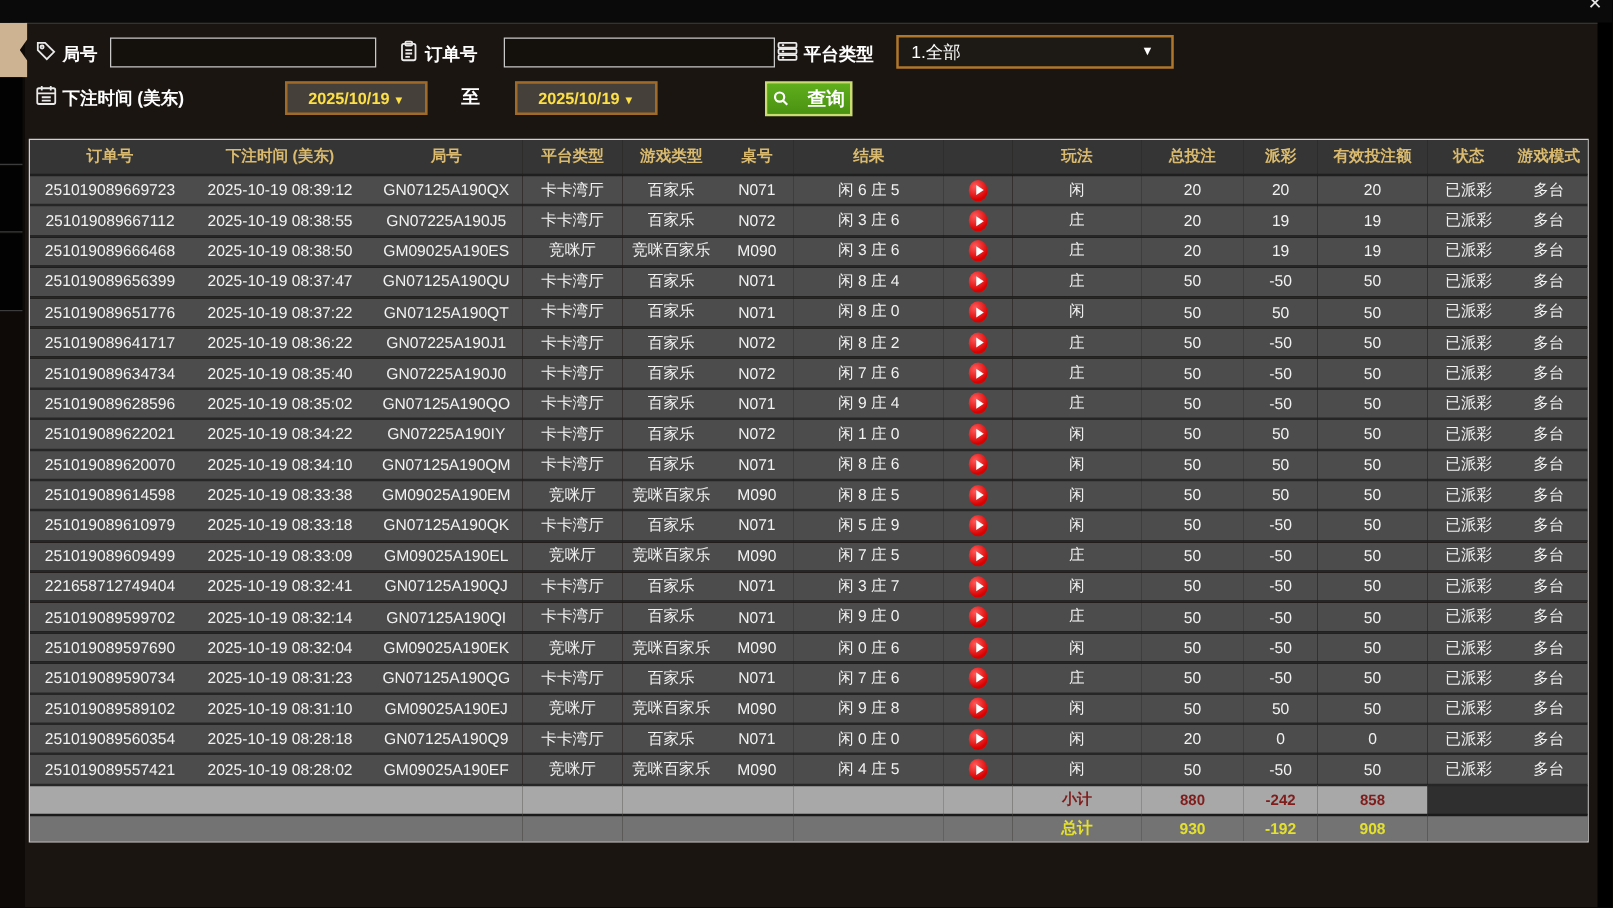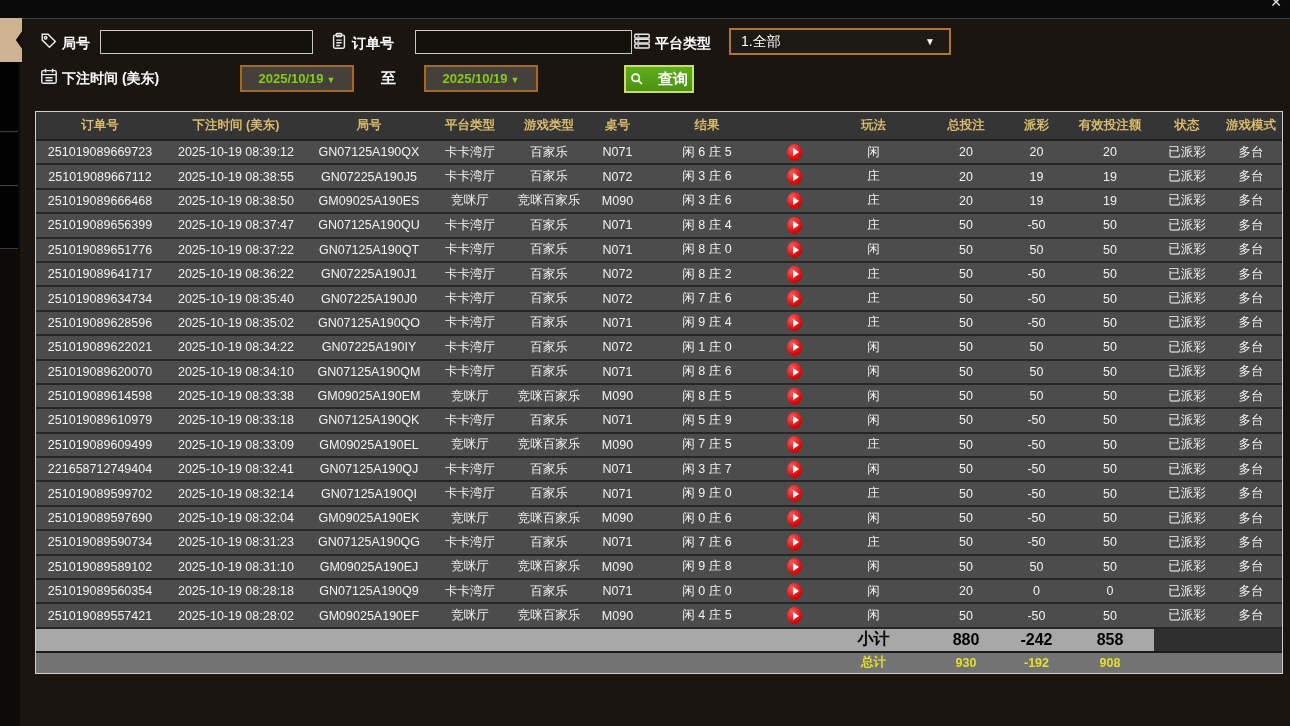--- a/index.html
+++ b/index.html
@@ -9,47 +9,47 @@
   
   .top-strip { position:absolute; left:0; top:0; width:1290px; height:18px; background:#0a0a0a; z-index:5; }
   .close-x { position:absolute; top:-6px; right:8px; color:#e8e8e8; font-size:14px; font-weight:bold; cursor:pointer; }
   .left-rail { position:absolute; left:0; top:18px; width:20px; height:708px; background:#0d0a07; z-index:4; }
   .rail-tab { position:absolute; left:0; top:0; width:22px; height:44px; background:#cdb392;
               clip-path:polygon(0 0,100% 0,100% 30%,72% 50%,100% 70%,100% 100%,0 100%); }
   .rail-seg { position:absolute; left:0; width:18px; background:#020202; border-bottom:1px solid #3c3c3c; }
   .seg1 { top:44px; height:70px; } .seg2 { top:115px; height:53px; } .seg3 { top:169px; height:62px; }
 
   
-  .panel { position:absolute; left:20px; top:18px; width:1270px; height:708px; background:#1a1511; border-top:1px solid #3e3e3e; }
+  .panel { position:absolute; left:8px; top:18px; width:1270px; height:708px; background:#1a1511; border-top:1px solid #3e3e3e; }
 
   
   .flabel { position:absolute; color:#ffffff; font-weight:bold; font-size:14px; line-height:18px; }
   .ficon  { position:absolute; width:18px; height:18px; }
   .ficon svg { width:100%; height:100%; stroke:#e9e9e9; fill:none; stroke-width:1.6; }
   .txt-input { position:absolute; height:24px; background:#14100c; border:1px solid #c9c9c9; color:#fff; font-size:13px; padding:0 6px; outline:none; }
   .platform-select { position:absolute; left:685px; top:9px; width:222px; height:27px; background:#1d1a15; border:2px solid #b0762c; color:#fff; font-size:14px; line-height:23px; padding-left:10px; cursor:pointer;margin-left:24px; }
   .platform-select .arrow { position:absolute; right:14px; top:0; font-size:10px; line-height:23px; color:#fff; }
-  .date-btn { position:absolute; top:46px; width:114px; height:27px; background:#46403a; border:2px solid #a06a28; color:#84cc16; font-weight:bold; font-size:13px; text-align:center; line-height:23px; cursor:pointer; }
+  .date-btn { position:absolute; top:46px; width:114px; height:27px; background:#46403a; border:2px solid #a06a28; color:#fde047; font-weight:bold; font-size:13px; text-align:center; line-height:23px; cursor:pointer; }
   .date-btn .arrow { font-size:9px; margin-left:3px; }
   .to-label { position:absolute; left:361px; top:50px; color:#fff; font-weight:bold; font-size:15px; }
   .query-btn { position:absolute; left:604px; top:46px; width:70px; height:28px; background:linear-gradient(#5fae1c,#4a9212); border:2px solid #c9dc72; color:#fff; font-weight:bold; font-size:15px; display:flex; align-items:center; justify-content:center; gap:14px; cursor:pointer; }
   .query-btn svg { width:14px; height:14px; stroke:#fff; fill:none; stroke-width:2; }
 
   
   .table-wrap { position:absolute; left:15px; top:92px; width:1248px; border:1px solid #cfcfcf; background:#1a1511; }
   table { border-collapse:collapse; table-layout:fixed; width:1246px; }
   thead th { background:#353535; color:#d9ba6e; font-size:12.5px; font-weight:bold; height:28px; border-bottom:2px solid #1f1f1f; text-align:center; }
   tbody.data td { background:#4c4c4c; color:#f2f2f2; font-size:12.5px; height:24.4px; border-bottom:2px solid #262626; text-align:center; white-space:nowrap; overflow:hidden; }
   td.win  { color:#c62a42; }
   td.loss { color:#45d30e; }
   td.zero { color:#f2f2f2; }
   td.status { color:#1dd31d;font-family:Liberation Mono, monospace; }
   .play-btn { display:inline-block; width:15px; height:17px; border-radius:50%; background:radial-gradient(circle at 35% 30%, #ff5a5a, #d80000 70%); position:relative; cursor:pointer; vertical-align:middle; }
   .play-btn::after { content:""; position:absolute; left:5.5px; top:4.5px; border-left:6px solid #fff; border-top:4px solid transparent; border-bottom:4px solid transparent; }
-  tr.row-sub td { background:#a8a8a8; color:#000000; font-weight:bold; font-size:16px; height:24px; text-align:center; }
+  tr.row-sub td { background:#a8a8a8; color:#7f1d1d; font-weight:bold; font-size:12px; height:24px; text-align:center; }
   tr.row-sub td.dark-end { background:#2f2f2f; }
   tr.row-total td { background:#737373; color:#e4e02e; font-weight:bold; font-size:12.5px; height:21px; border-top:2px solid #1a1a1a; text-align:center; }
 </style>
 </head>
 <body>
 
 <div class="top-strip">
   <span class="close-x">✕</span>
 </div>
 

